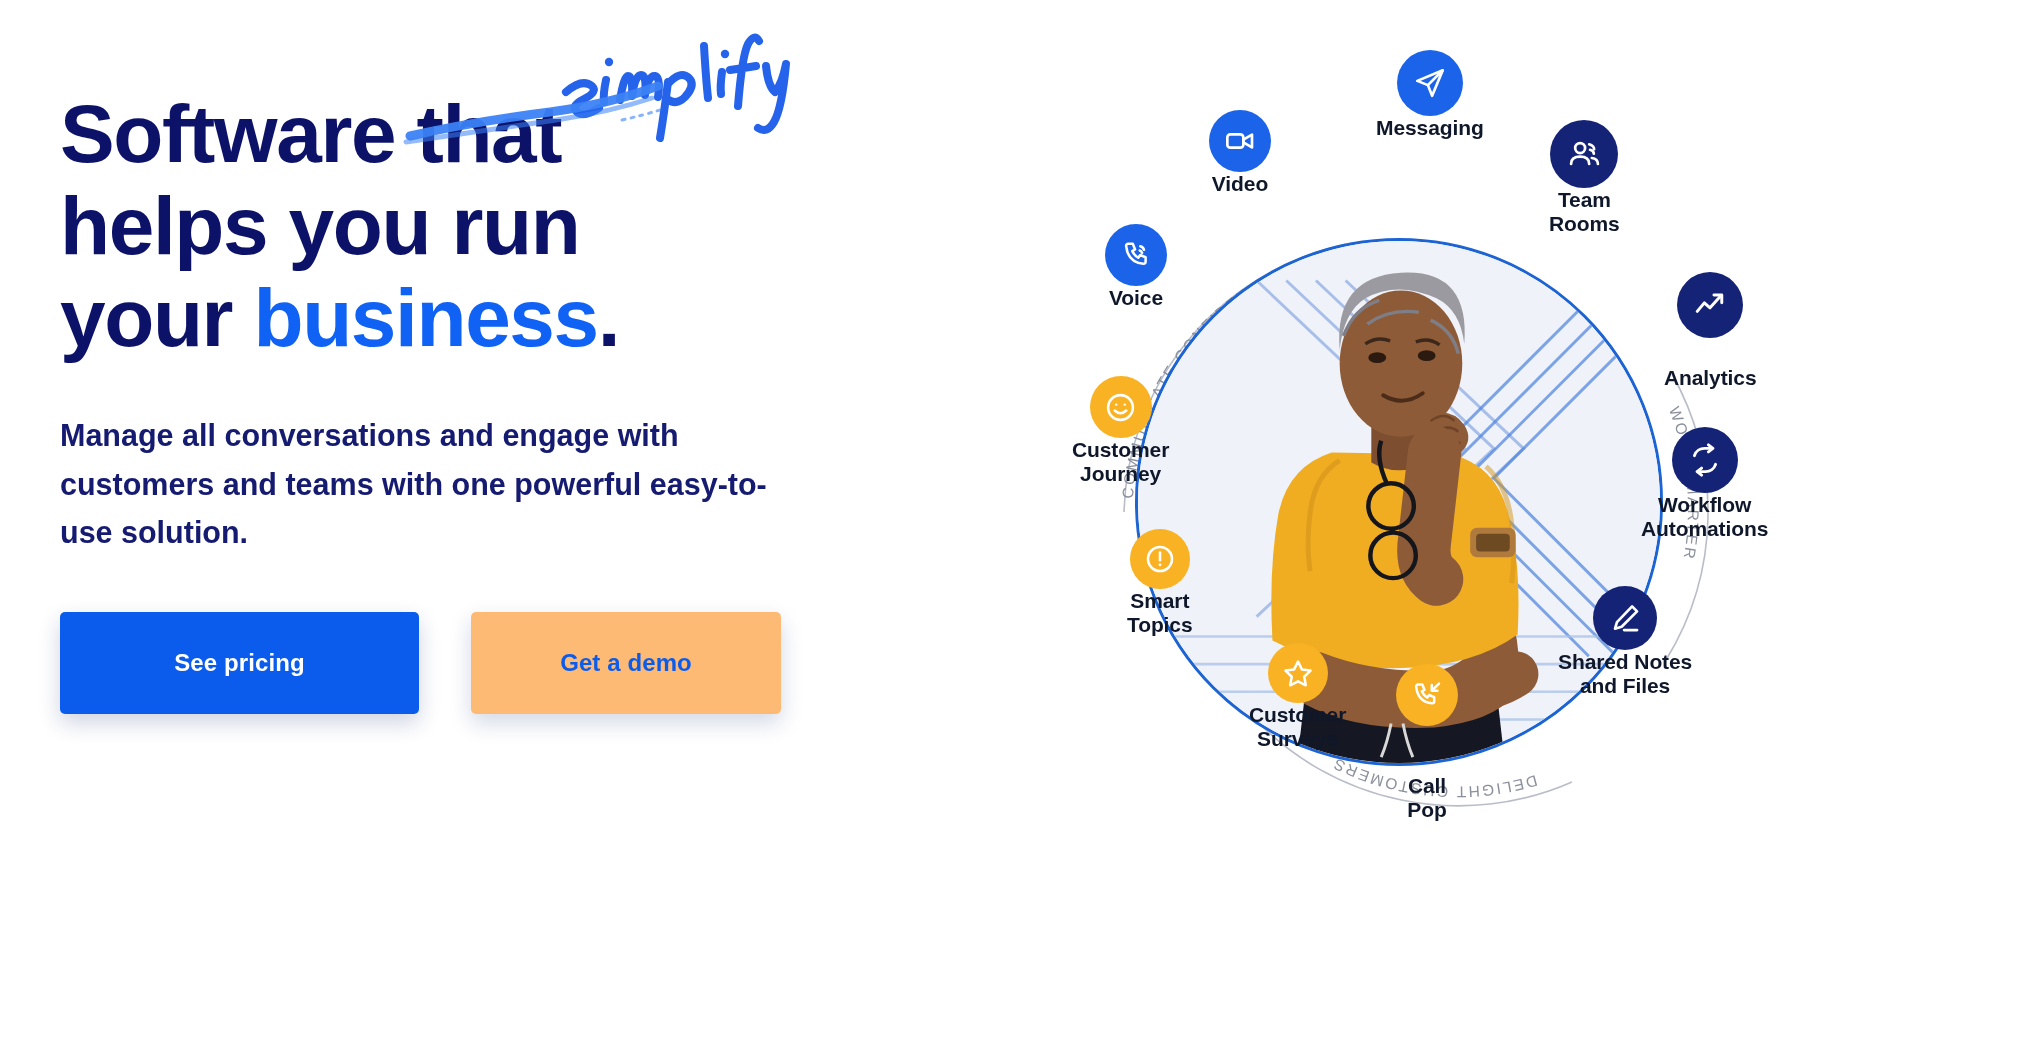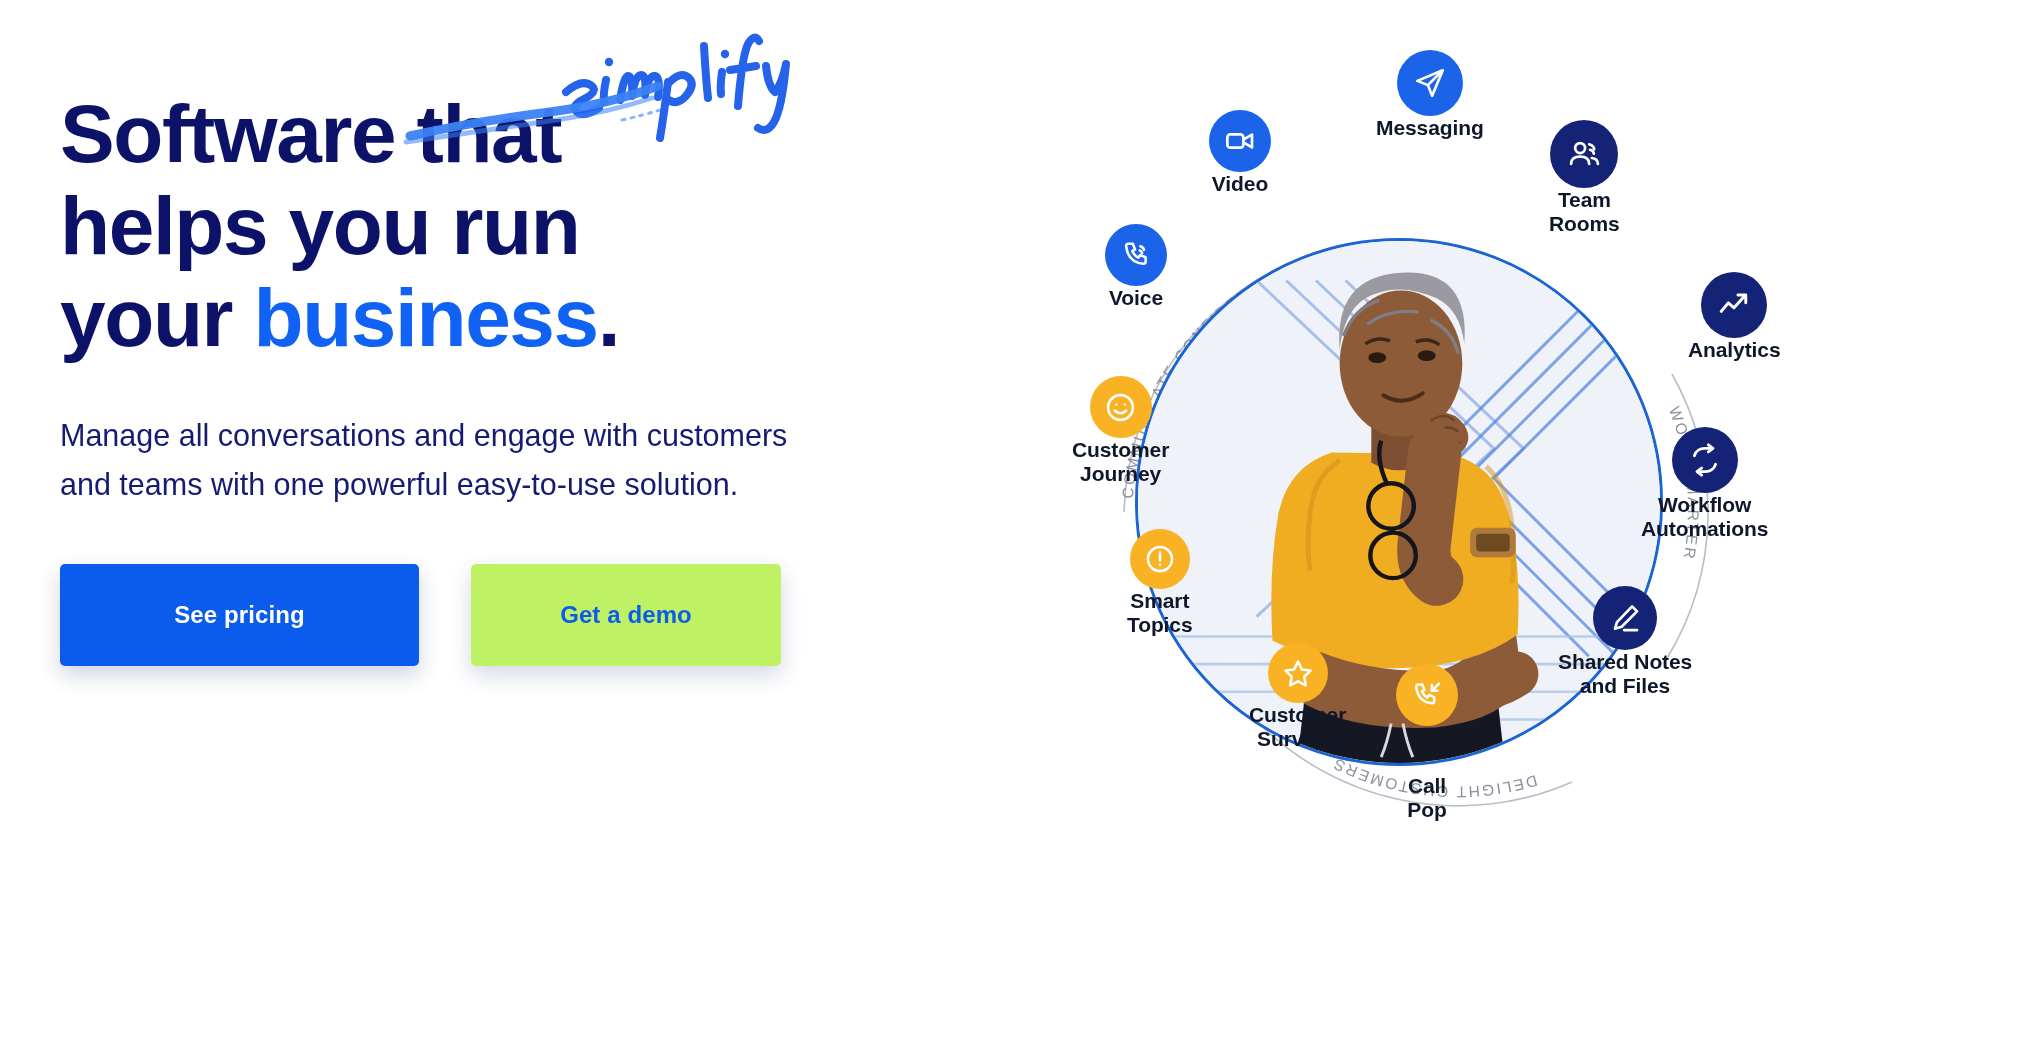--- a/index.html
+++ b/index.html
@@ -38,21 +38,21 @@
     height: 130px;
     pointer-events: none;
   }
   .simplify-wrap svg { width: 100%; height: 100%; overflow: visible; }
 
   .subtext {
     margin-top: 48px;
     font-size: 30.5px;
     line-height: 1.58;
     color: #161b72;
-    font-weight: 400;
+    font-weight: 700;
     max-width: 730px;
   }
 
   .cta-row { margin-top: 56px; display: flex; align-items: flex-start; gap: 52px; }
   .btn {
     border: none;
     font-family: "Liberation Sans", sans-serif;
     font-size: 24px;
     font-weight: 700;
     letter-spacing: .1px;
@@ -60,21 +60,21 @@
     cursor: pointer;
     display: flex; align-items: center; justify-content: center;
   }
   .btn-primary {
     width: 359px; height: 102px;
     background: #0b5cec; color: #ffffff;
     box-shadow: 0 9px 22px rgba(13,40,110,.20);
   }
   .btn-secondary {
     width: 310px; height: 102px;
-    background: #bef264; color: #0b5cec;
+    background: #fdba74; color: #0b5cec;
     box-shadow: 0 9px 22px rgba(13,40,110,.18);
     text-align: center;
   }
 
   
   .wheel { position: absolute; left: 960px; top: 0; width: 1080px; height: 1054px; }
 
   .wheel-ring { position: absolute; left: 0; top: 0; width: 1080px; height: 1054px; }
 
   
@@ -301,21 +301,21 @@
       <div class="bubble c-blue" style="width:62px;height:62px;">
         <svg width="32" height="32" viewBox="0 0 24 24" fill="none" stroke="#fff" stroke-width="1.9" stroke-linecap="round" stroke-linejoin="round">
           <path d="M6.2 3.6 h3.4 l1.7 4.2 -2.1 1.3 q1.5 3.2 4.5 4.9 l1.4 -2 4.1 1.7 v3.4 q0 1.6 -1.7 1.5 Q6 17.5 4.6 5.4 q-.2 -1.7 1.6 -1.8 Z"></path>
           <path d="M15.2 5.4 q2.2 .5 2.8 2.7"></path>
           <path d="M14.8 8.6 q1.4 .4 1.8 1.8"></path>
         </svg>
       </div>
       <div class="lbl">Voice</div>
     </div>
 
-    <div class="node" style="left:728px; top:272px;">
+    <div class="node" style="left:704px; top:272px;gap:28px;">
       <div class="bubble c-navy" style="width:66px;height:66px;">
         <svg width="34" height="34" viewBox="0 0 24 24" fill="none" stroke="#fff" stroke-width="2.1" stroke-linecap="round" stroke-linejoin="round">
           <path d="M3 16.5 L8 10.5 L12 14 L20 5.2"></path>
           <path d="M14.8 5 H20.3 V10.4"></path>
         </svg>
       </div>
       <div class="lbl">Analytics</div>
     </div>
 
     <div class="node" style="left:112px; top:376px;">

